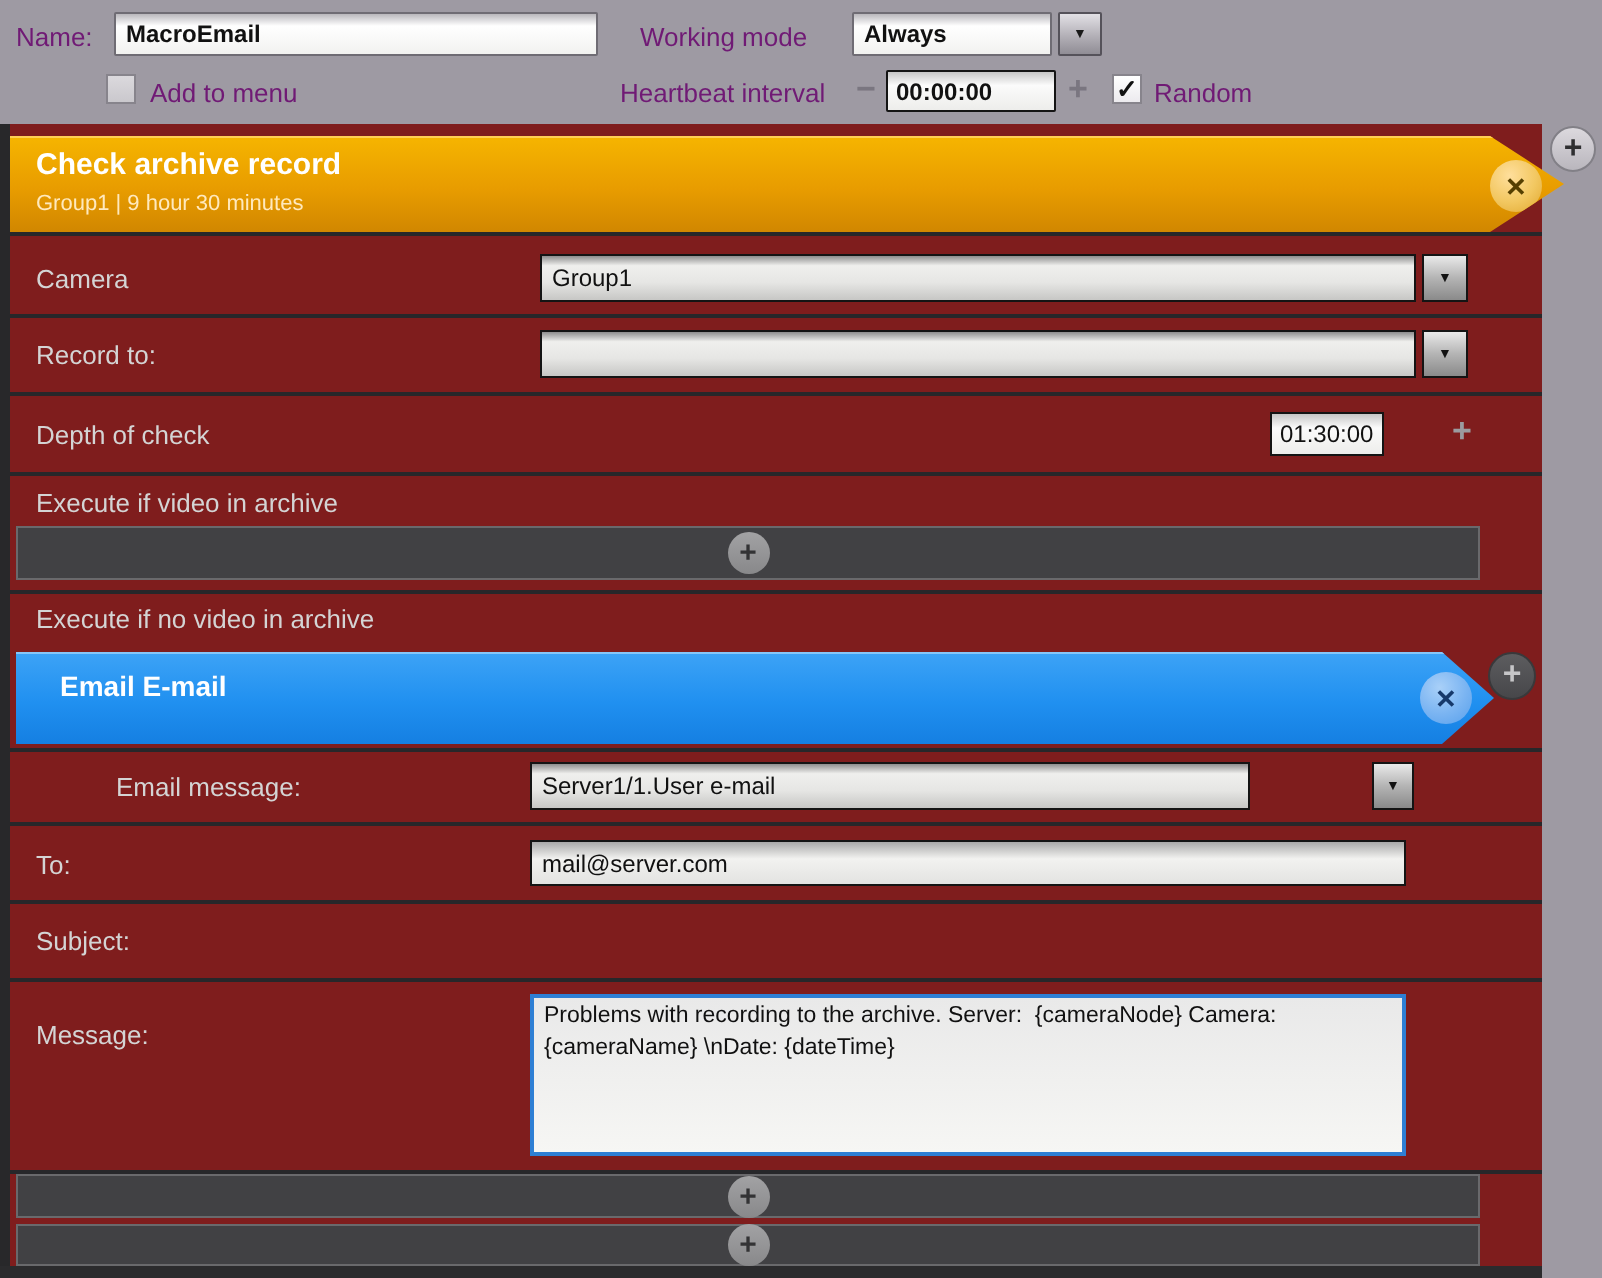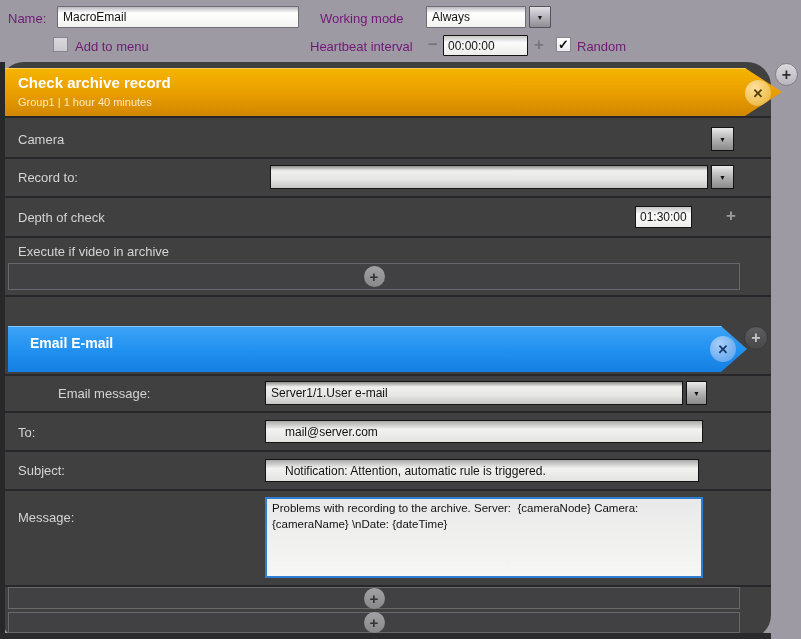--- a/index.html
+++ b/index.html
@@ -7,37 +7,38 @@
   body { font-family:"Liberation Sans", sans-serif; background:#9e9aa3; position:relative; overflow:hidden; }
   .abs { position:absolute; }
 
   
   .lbl-dark { color:#701a75; font-size:13px; white-space:nowrap; }
   .input-light {
     border:1px solid #6f6c74; border-radius:1px;
     background:linear-gradient(to bottom,#b9b7bc 0%,#ffffff 30%,#f2f2f0 100%);
     font-size:12px; color:#111; padding:0 5px; font-family:"Liberation Sans",sans-serif;
     outline:none;
+    font-weight:bold;
   }
   .arrow-btn-top {
     border:1px solid #55525a; border-radius:1px;
     background:linear-gradient(to bottom,#e2e0e5 0%,#b3b0b7 55%,#908d95 100%);
     display:flex; align-items:center; justify-content:center;
     color:#1a1a1a; font-size:7px; cursor:pointer;
   }
   .spin-sign-top { color:#7a7680; font-size:17px; font-weight:bold; line-height:14px; }
   .cb {
     width:15px; height:15px; border:1px solid #87848c;
     background:linear-gradient(#dbd9dd,#cac8cd);
     display:flex; align-items:center; justify-content:center;
   }
   .cb.checked { background:linear-gradient(#ffffff,#eceaee); color:#111; font-size:13px; font-weight:bold; line-height:12px; }
 
   
-  .panel { left:0; top:62px; width:771px; height:577px; background:#404040;border-radius:24px; }
+  .panel { left:0; top:62px; width:771px; height:577px; background:#7f1d1d; }
   .panel-edge { left:0; top:0; width:5px; height:577px; background:#28282a; }
   .panel-bottom { left:0; bottom:0; width:771px; height:6px; background:#2b2b2d; }
   .sep { left:5px; width:766px; height:2px; background:#27272a; }
   .lbl-light { color:#d4d4d4; font-size:13px; white-space:nowrap; }
 
   .field-dark-row {
     border:1px solid #141414;
     background:linear-gradient(to bottom,#8e8e8e 0%,#efefed 22%,#e6e6e4 60%,#c7c7c5 100%);
     font-size:12px; color:#111; padding:0 5px; display:flex; align-items:center;
   }
@@ -101,21 +102,21 @@
   }
 
   .action-bar {
     left:8px; width:732px; border:1px solid #69696c; background:#414144;
     display:flex; align-items:center; justify-content:center;
   }
 
   .email-input {
     border:1px solid #141414;
     background:linear-gradient(to bottom,#a9a9a9 0%,#f2f2f0 40%,#e3e3e1 100%);
-    font-size:12px; color:#111; padding:0 19px; font-family:"Liberation Sans",sans-serif; outline:none;
+    font-size:12px; color:#111; padding:0 5px; font-family:"Liberation Sans",sans-serif; outline:none;
   }
   .msg-area {
     border:2px solid #2e7fd4;
     background:linear-gradient(to bottom,#e9e9e9 0%,#f6f6f4 100%);
     font-size:11.5px; color:#111; padding:2px 5px; font-family:"Liberation Sans",sans-serif;
     resize:none; outline:none; line-height:1.35; overflow:hidden;
   }
 </style>
 </head>
 <body>
@@ -139,28 +140,29 @@
 <div class="abs cb checked" style="left:556px; top:37px;">
     <span>✓</span>
   </div>
 <div class="abs lbl-dark" style="left:577px; top:39px;">Random</div>
 
 <div class="abs panel">
   <div class="abs panel-edge"></div>
 
   <div class="abs block-orange">
     <div class="abs block-title-orange">Check archive record</div>
-    <div class="abs block-subtitle">Group1 | 1 hour 40 minutes</div>
+    <div class="abs block-subtitle">Group1 | 9 hour 30 minutes</div>
     <div class="abs circle close-orange" style="left:740px; top:12px;">
         <span>✕</span>
       </div>
   </div>
 
   <div class="abs sep" style="top:54px;"></div>
   <div class="abs lbl-light" style="left:18px; top:70px;">Camera</div>
+  <div class="abs field-dark-row" style="left:270px; top:65px; width:438px; height:24px;">Group1</div>
   <div class="abs arrow-btn-dark" style="left:711px; top:65px; width:23px; height:24px;">
       <span>▼</span>
     </div>
 
   <div class="abs sep" style="top:95px;"></div>
   <div class="abs lbl-light" style="left:18px; top:108px;">Record to:</div>
   <div class="abs field-dark-row" style="left:270px; top:103px; width:438px; height:24px;"></div>
   <div class="abs arrow-btn-dark" style="left:711px; top:103px; width:23px; height:24px;">
       <span>▼</span>
     </div>
@@ -173,45 +175,45 @@
 
   <div class="abs sep" style="top:174px;"></div>
   <div class="abs lbl-light" style="left:18px; top:182px;">Execute if video in archive</div>
   <div class="abs action-bar" style="top:201px; height:27px;">
     <div class="circle plus-bar-circle">
         <span>+</span>
       </div>
   </div>
 
   <div class="abs sep" style="top:233px;"></div>
+  <div class="abs lbl-light" style="left:18px; top:240px;">Execute if no video in archive</div>
 
   <div class="abs block-blue">
     <div class="abs block-title-blue">Email E-mail</div>
     <div class="abs circle close-blue" style="left:702px; top:10px;">
         <span>✕</span>
       </div>
   </div>
   <div class="abs circle plus-dark" style="left:744px; top:264px;">
       <span>+</span>
     </div>
 
   <div class="abs sep" style="top:312px;"></div>
   <div class="abs lbl-light" style="left:18px; top:324px;margin-left:40px;">Email message:</div>
-  <div class="abs field-dark-row" style="left:265px; top:319px; width:418px; height:24px;">Server1/1.User e-mail</div>
+  <div class="abs field-dark-row" style="left:265px; top:319px; width:360px; height:24px;">Server1/1.User e-mail</div>
   <div class="abs arrow-btn-dark" style="left:686px; top:319px; width:21px; height:24px;">
       <span>▼</span>
     </div>
 
   <div class="abs sep" style="top:349px;"></div>
   <div class="abs lbl-light" style="left:18px; top:363px;">To:</div>
   <input class="abs email-input" style="left: 265px; top: 358px; width: 438px; height: 23px;" value="mail@server.com">
 
   <div class="abs sep" style="top:388px;"></div>
   <div class="abs lbl-light" style="left:18px; top:401px;">Subject:</div>
-  <input class="abs email-input" style="left: 265px; top: 397px; width: 434px; height: 23px;" value="Notification: Attention, automatic rule is triggered.">
 
   <div class="abs sep" style="top:427px;"></div>
   <div class="abs lbl-light" style="left:18px; top:448px;">Message:</div>
   <textarea class="abs msg-area" style="left: 265px; top: 435px; width: 438px; height: 81px;">Problems with recording to the archive. Server:  {cameraNode} Camera: {cameraName} \nDate: {dateTime}</textarea>
 
   <div class="abs sep" style="top:523px;"></div>
   <div class="abs action-bar" style="top:525px; height:22px;">
     <div class="circle plus-bar-circle">
         <span>+</span>
       </div>

